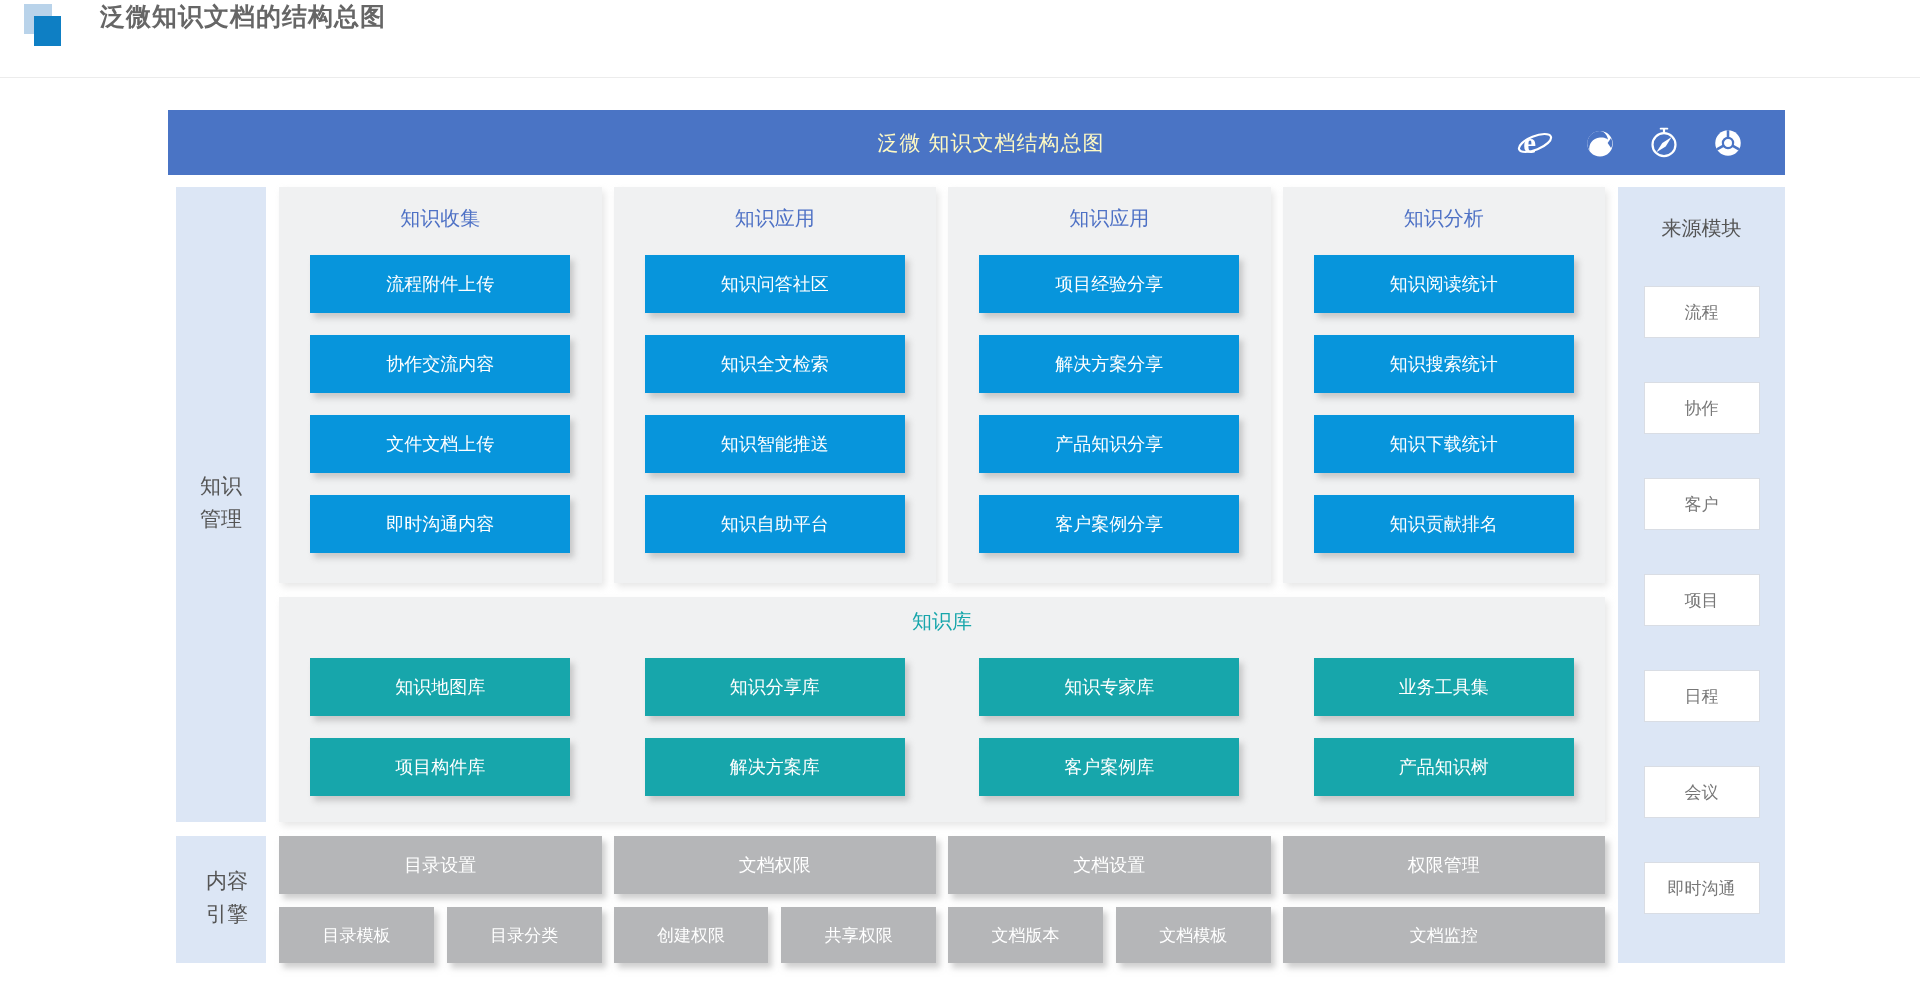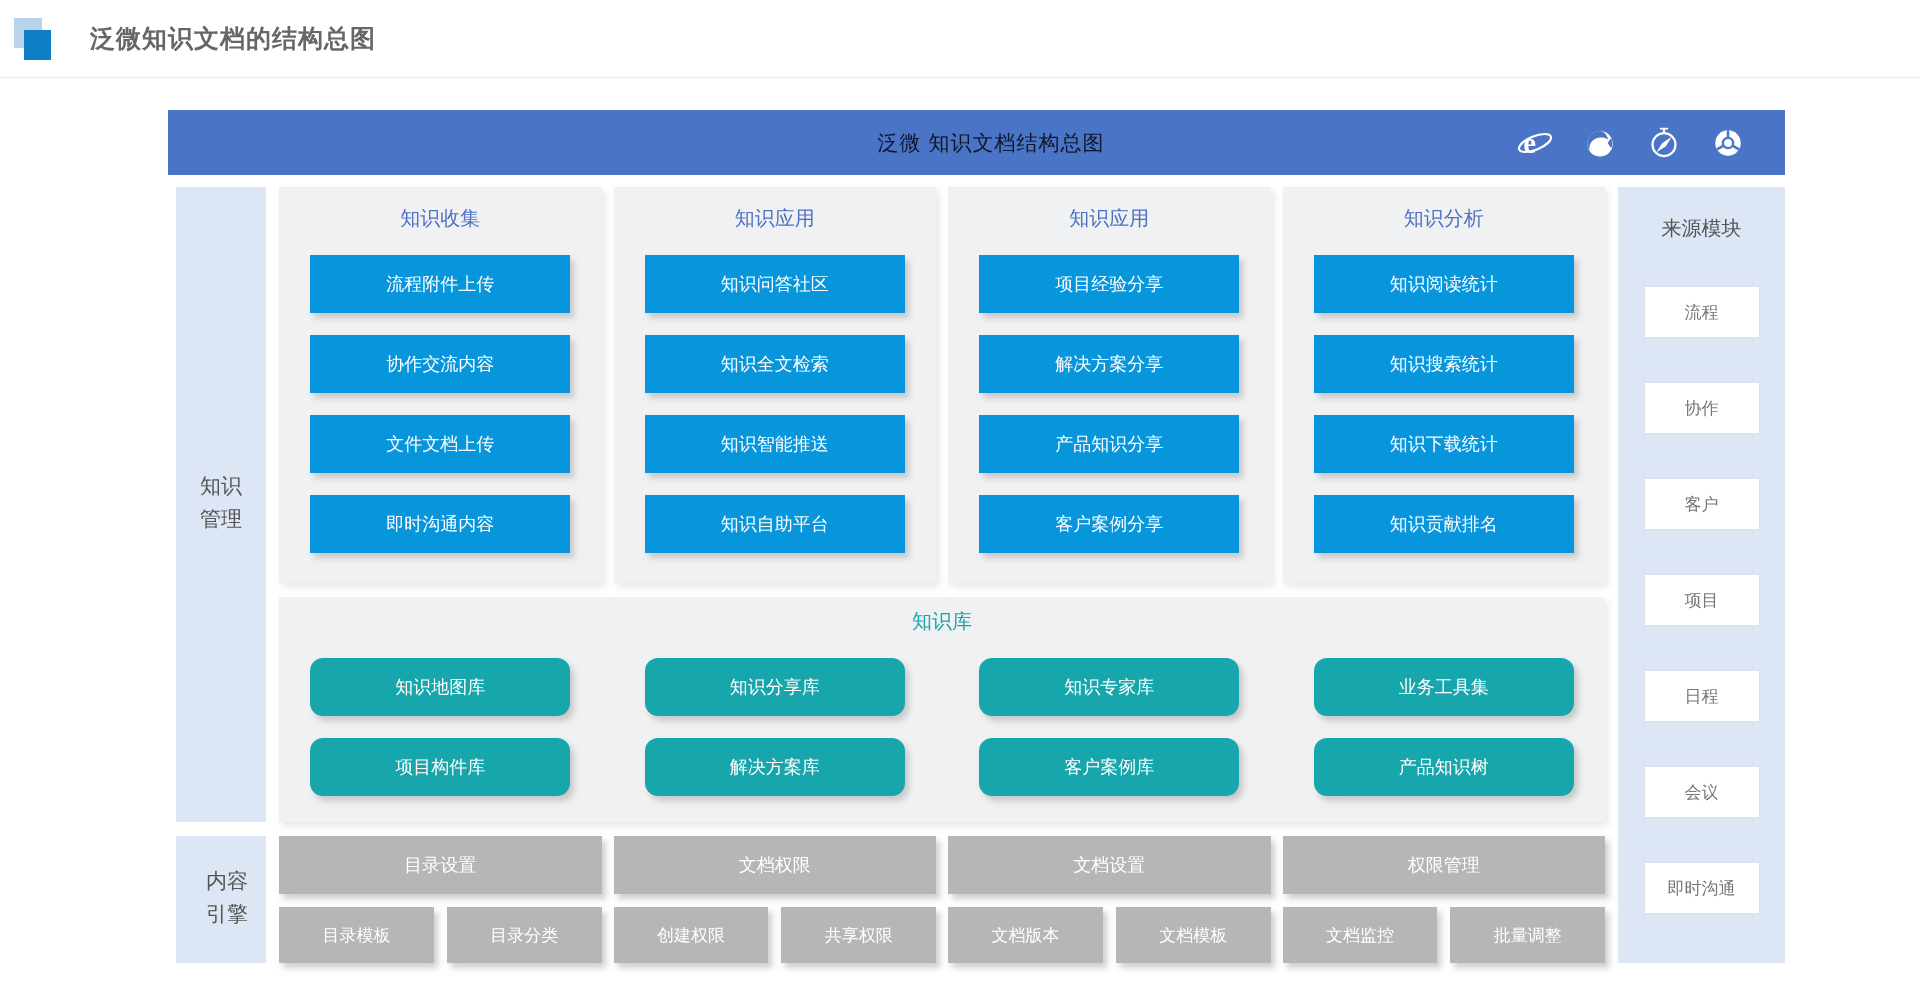--- a/index.html
+++ b/index.html
@@ -1,32 +1,32 @@
 <!DOCTYPE html>
 <html><head>
 <meta charset="utf-8">
 <style>
   * { margin:0; padding:0; box-sizing:border-box; }
   html,body { width:1920px; height:989px; background:#fff; overflow:hidden;
               font-family:"Liberation Sans","DejaVu Sans",sans-serif; }
 
   
-  .topbar { height:78px; display:flex; align-items:center; padding-left:14px;
+  .topbar { height:78px; display:flex; align-items:flex-start; padding-left:24px;
             border-bottom:1px solid #ececec; background:#fff; }
   .logo { position:relative; width:50px; height:50px; flex:0 0 auto; }
   .logo .sq-back  { position:absolute; left:0; top:4px; width:28px; height:30px; background:#b9d3ea; }
   .logo .sq-front { position:absolute; left:10px; top:16px; width:27px; height:30px; background:#0e7fc4; }
   .page-title { margin-left:26px; font-size:25px; color:#666; letter-spacing:1px; }
 
   
   .diagram { width:1617px; margin:32px 0 0 168px; }
 
   .banner { position:relative; height:65px; background:#4a74c5; display:flex;
             align-items:center; justify-content:center; }
-  .banner-title { color:#0f172a; font-size:21px; letter-spacing:1px;margin-left:29px; }
+  .banner-title { color:#fef9c3; font-size:21px; letter-spacing:1px;margin-left:29px; }
   .browsers { position:absolute; right:40px; top:0; height:65px; display:flex;
               align-items:center; gap:30px; }
   .browsers svg { display:block; }
 
   .body { display:flex; gap:13px; margin-top:12px; align-items:stretch; }
 
   
   .rail-left { width:98px; padding-left:8px; display:flex; flex-direction:column; gap:14px; }
   .rail-box { background:#dce6f5; display:flex; align-items:center; justify-content:center; }
   .rail-box .vlabel { width:2.3em; text-align:center; word-break:break-all;
@@ -36,21 +36,21 @@
 
   
   .center { flex:1; display:flex; flex-direction:column; }
   .cols { display:grid; grid-template-columns:repeat(4,1fr); gap:12px; }
   .panel { background:#f0f1f2; padding:16px 0 30px; box-shadow:3px 4px 7px rgba(185,185,185,.35); }
   .panel-header { text-align:center; font-size:20px; color:#4e71c5; height:30px; line-height:30px; }
   .node { width:260px; height:58px; margin:22px auto 0; display:flex; align-items:center;
           justify-content:center; color:#fff; font-size:18px;
           box-shadow:4px 5px 6px rgba(150,150,150,.45); }
   .node.blue { background:#0795dc; }
-  .node.teal { background:#17a6ab;border-radius:13px; }
+  .node.teal { background:#17a6ab; }
 
   .library { background:#f0f1f2; margin-top:14px; padding:9px 0 26px;
              box-shadow:3px 4px 7px rgba(185,185,185,.35); }
   .library .panel-header { color:#17a6ab; }
   .lib-grid { display:grid; grid-template-columns:repeat(4,1fr); gap:0 12px; }
 
   .engine { margin-top:14px; display:grid; grid-template-columns:repeat(4,1fr); gap:12px; }
   .engine-group { display:flex; flex-direction:column; }
   .gray-btn { background:#b5b6b8; color:#fff; display:flex; align-items:center;
               justify-content:center; font-size:18px;
@@ -188,21 +188,20 @@
           <div class="gray-btn main">文档设置</div>
           <div class="engine-subs">
             <div class="gray-btn sub">文档版本</div>
             <div class="gray-btn sub">文档模板</div>
           </div>
         </div>
         <div class="engine-group">
           <div class="gray-btn main">权限管理</div>
           <div class="engine-subs">
             <div class="gray-btn sub">文档监控</div>
-            <div class="gray-btn sub">批量调整</div>
           </div>
         </div>
       </div>
 
     </div>
 
     <div class="rail-right">
       <div class="src-panel">
         <div class="src-title">来源模块</div>
         <div class="src-btn">流程</div>

